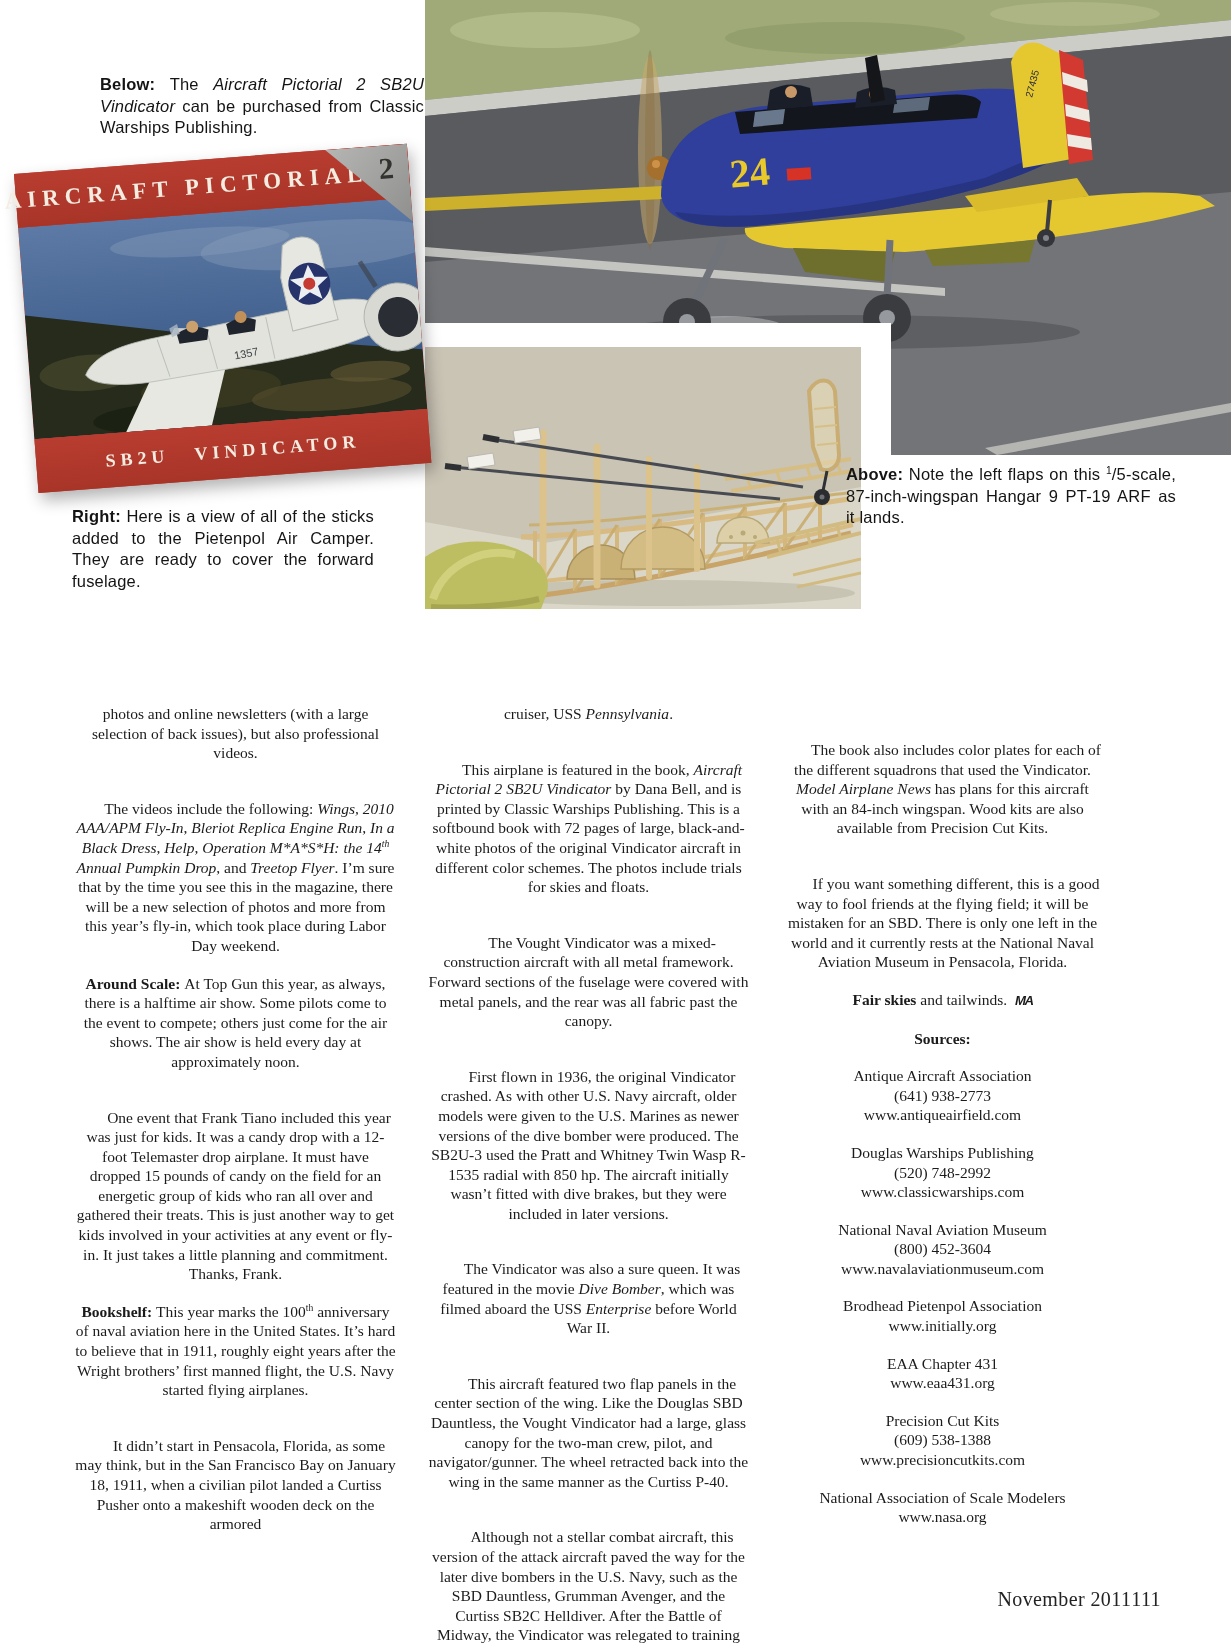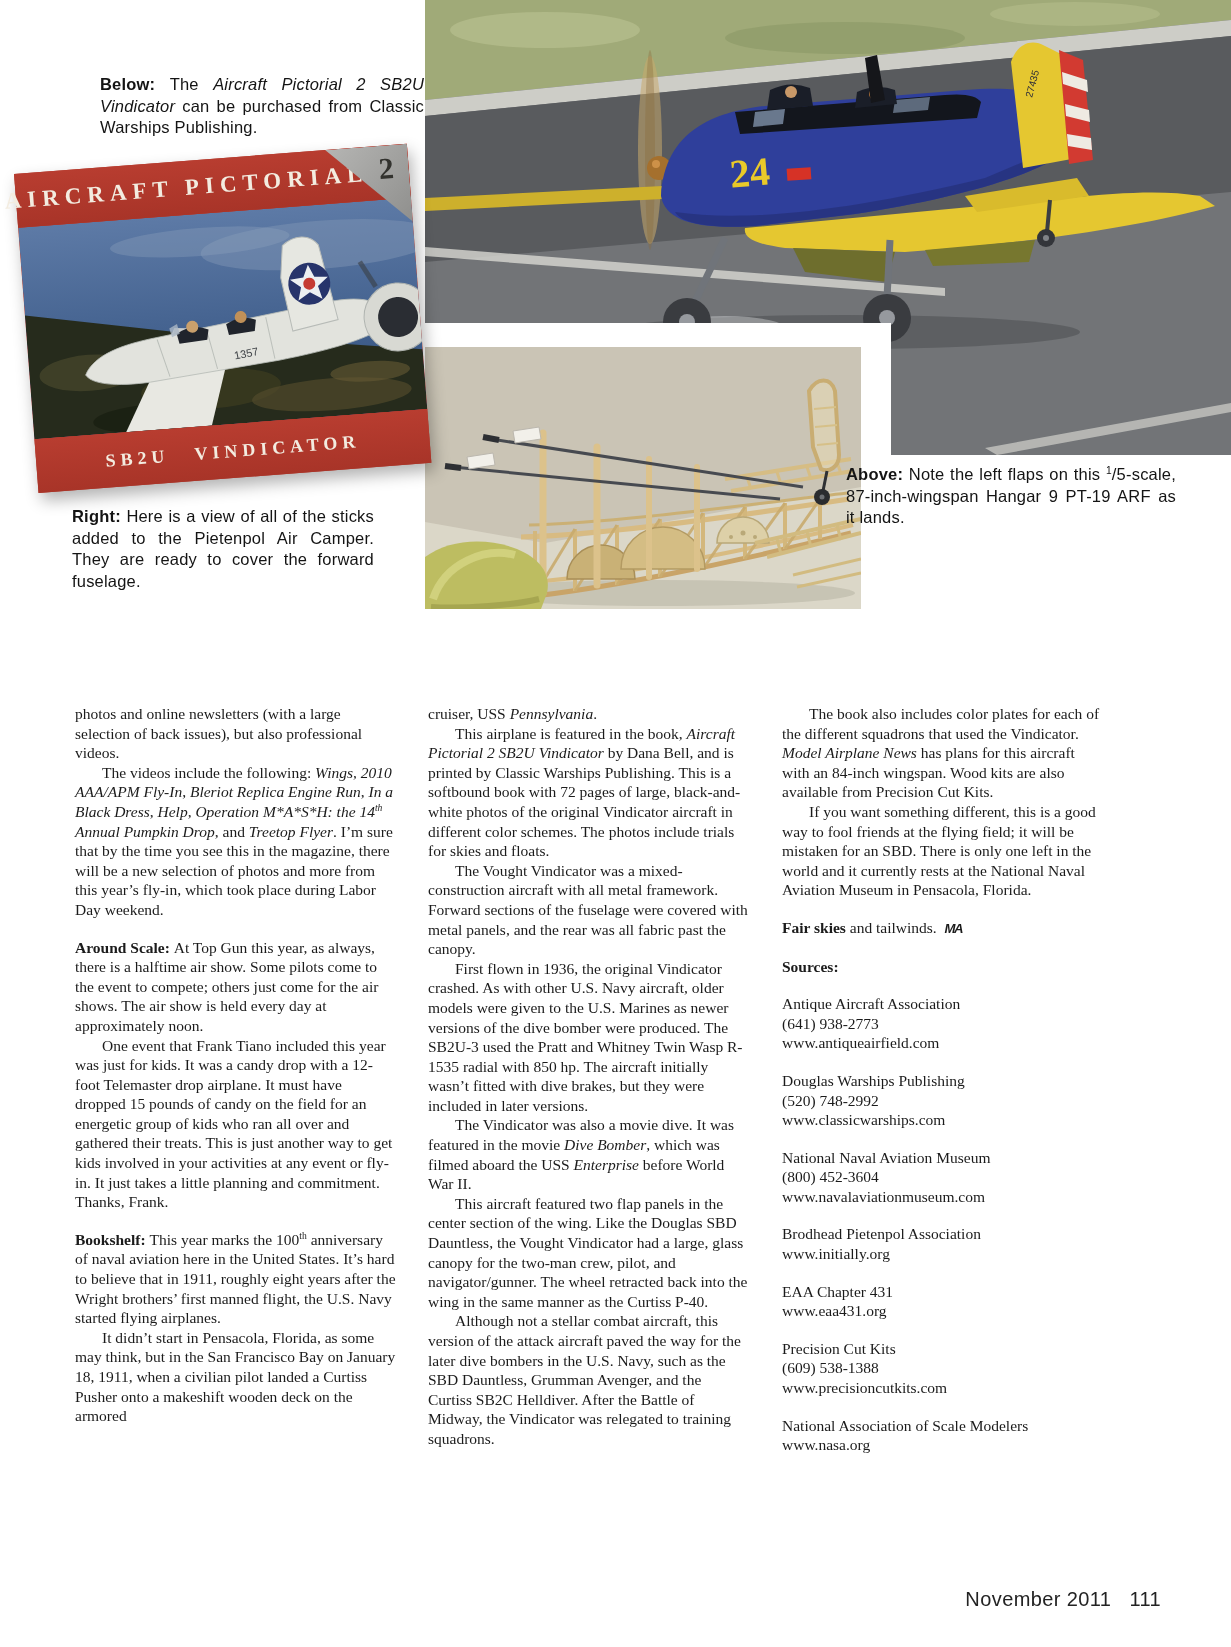--- a/index.html
+++ b/index.html
@@ -16,22 +16,22 @@
   
   .b{font-weight:bold;}
   .i{font-style:italic;}
   .sup{vertical-align:super;font-size:.62em;line-height:0;}
   .logo{font-family:Liberation Sans, sans-serif;font-weight:bold;font-style:italic;
         letter-spacing:-1.5px;font-size:.85em;}
 
   
   .col{position:absolute;top:704px;width:321px;font-size:15.5px;line-height:19.6px;}
   #col-1{left:75px;} #col-2{left:428px;} #col-3{left:782px;}
-  .para{margin:0;text-align:left;}
-  .para.ind{text-indent:27px;}
+  .para{margin:0;text-align:center;}
+  .para.ind{text-indent:27px;margin-top:36px;}
   .para.sp{margin-top:18px;}
 
   
   #photo-pt19{position:absolute;left:425px;top:0;width:806px;height:455px;overflow:hidden;}
   #photo-mat{position:absolute;left:425px;top:323px;width:466px;height:292px;background:#ffffff;}
   #photo-framework{position:absolute;left:425px;top:347px;width:436px;height:262px;overflow:hidden;}
   svg{display:block;}
 
   
   #book-cover{position:absolute;left:14px;top:174px;width:394px;height:320px;
@@ -44,22 +44,22 @@
   #cover-subtitle{font-family:"Liberation Serif",serif;font-weight:bold;font-size:18px;color:#f3ece0;
                   letter-spacing:5px;word-spacing:16px;white-space:nowrap;}
   #cover-photo{position:relative;width:394px;height:212px;overflow:hidden;}
   #cover-corner{position:absolute;top:0;right:0;width:82px;height:78px;
                 background:linear-gradient(135deg,#b5b5b3,#8f8f8d);
                 clip-path:polygon(0 0,100% 0,100% 100%);}
   #cover-number{position:absolute;top:6px;right:15px;font-family:"Liberation Serif",serif;
                 font-size:30px;font-weight:bold;color:#33332f;}
 
   
-  #footer{position:absolute;right:70px;top:1588px;display:flex;gap:18px;
-          font-family:Liberation Sans, sans-serif;font-size:20px;color:#232323;letter-spacing:.4px;}
+  #footer{position:absolute;right:70px;top:1588px;display:flex;
+          font-family:Liberation Serif, serif;font-size:20px;color:#232323;letter-spacing:.4px;}
 </style>
 </head>
 <body>
 
 <div id="page">
 
   <div id="photo-pt19">
     <svg width="806" height="455" viewBox="0 0 806 455">
       <rect x="0" y="0" width="806" height="455" fill="#6f7174"></rect>
       <polygon points="0,0 806,0 806,20 0,100" fill="#a0aa78"></polygon>
@@ -274,21 +274,21 @@
       <p class="para sp"><span class="b">Around Scale: </span><span>At Top Gun this year, as always, there is a halftime air show. Some pilots come to the event to compete; others just come for the air shows. The air show is held every day at approximately noon.</span></p>
       <p class="para ind"><span>One event that Frank Tiano included this year was just for kids. It was a candy drop with a 12-foot Telemaster drop airplane. It must have dropped 15 pounds of candy on the field for an energetic group of kids who ran all over and gathered their treats. This is just another way to get kids involved in your activities at any event or fly-in. It just takes a little planning and commitment. Thanks, Frank.</span></p>
       <p class="para sp"><span class="b">Bookshelf: </span><span>This year marks the 100</span><span class="sup">th</span><span> anniversary of naval aviation here in the United States. It’s hard to believe that in 1911, roughly eight years after the Wright brothers’ first manned flight, the U.S. Navy started flying airplanes.</span></p>
       <p class="para ind"><span>It didn’t start in Pensacola, Florida, as some may think, but in the San Francisco Bay on January 18, 1911, when a civilian pilot landed a Curtiss Pusher onto a makeshift wooden deck on the armored</span></p>
     </div>
   <div class="col" id="col-2">
       <p class="para"><span>cruiser, USS </span><span class="i">Pennsylvania</span><span>.</span></p>
       <p class="para ind"><span>This airplane is featured in the book, </span><span class="i">Aircraft Pictorial 2 SB2U Vindicator</span><span> by Dana Bell, and is printed by Classic Warships Publishing. This is a softbound book with 72 pages of large, black-and-white photos of the original Vindicator aircraft in different color schemes. The photos include trials for skies and floats.</span></p>
       <p class="para ind"><span>The Vought Vindicator was a mixed-construction aircraft with all metal framework. Forward sections of the fuselage were covered with metal panels, and the rear was all fabric past the canopy.</span></p>
       <p class="para ind"><span>First flown in 1936, the original Vindicator crashed. As with other U.S. Navy aircraft, older models were given to the U.S. Marines as newer versions of the dive bomber were produced. The SB2U-3 used the Pratt and Whitney Twin Wasp R-1535 radial with 850 hp. The aircraft initially wasn’t fitted with dive brakes, but they were included in later versions.</span></p>
-      <p class="para ind"><span>The Vindicator was also a movie dive. It was featured in the movie </span><span class="i">Dive Bomber</span><span>, which was filmed aboard the USS </span><span class="i">Enterprise</span><span> before World War II.</span></p>
+      <p class="para ind"><span>The Vindicator was also a sure queen. It was featured in the movie </span><span class="i">Dive Bomber</span><span>, which was filmed aboard the USS </span><span class="i">Enterprise</span><span> before World War II.</span></p>
       <p class="para ind"><span>This aircraft featured two flap panels in the center section of the wing. Like the Douglas SBD Dauntless, the Vought Vindicator had a large, glass canopy for the two-man crew, pilot, and navigator/gunner. The wheel retracted back into the wing in the same manner as the Curtiss P-40.</span></p>
       <p class="para ind"><span>Although not a stellar combat aircraft, this version of the attack aircraft paved the way for the later dive bombers in the U.S. Navy, such as the SBD Dauntless, Grumman Avenger, and the Curtiss SB2C Helldiver. After the Battle of Midway, the Vindicator was relegated to training squadrons.</span></p>
     </div>
   <div class="col" id="col-3">
       <p class="para ind"><span>The book also includes color plates for each of the different squadrons that used the Vindicator. </span><span class="i">Model Airplane News</span><span> has plans for this aircraft with an 84-inch wingspan. Wood kits are also available from Precision Cut Kits.</span></p>
       <p class="para ind"><span>If you want something different, this is a good way to fool friends at the flying field; it will be mistaken for an SBD. There is only one left in the world and it currently rests at the National Naval Aviation Museum in Pensacola, Florida.</span></p>
       <p class="para sp"><span class="b">Fair skies</span><span> and tailwinds. </span><span class="logo">MA</span></p>
       <p class="para sp"><span class="b">Sources:</span></p>
       <p class="para sp"><span>Antique Aircraft Association</span></p>
       <p class="para"><span>(641) 938-2773</span></p>

